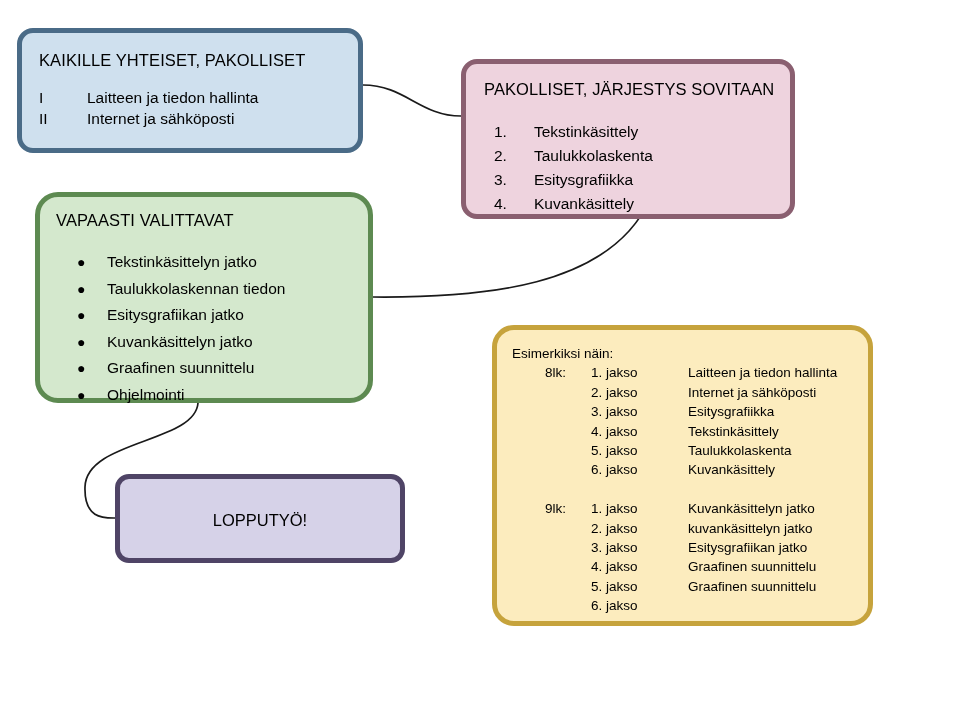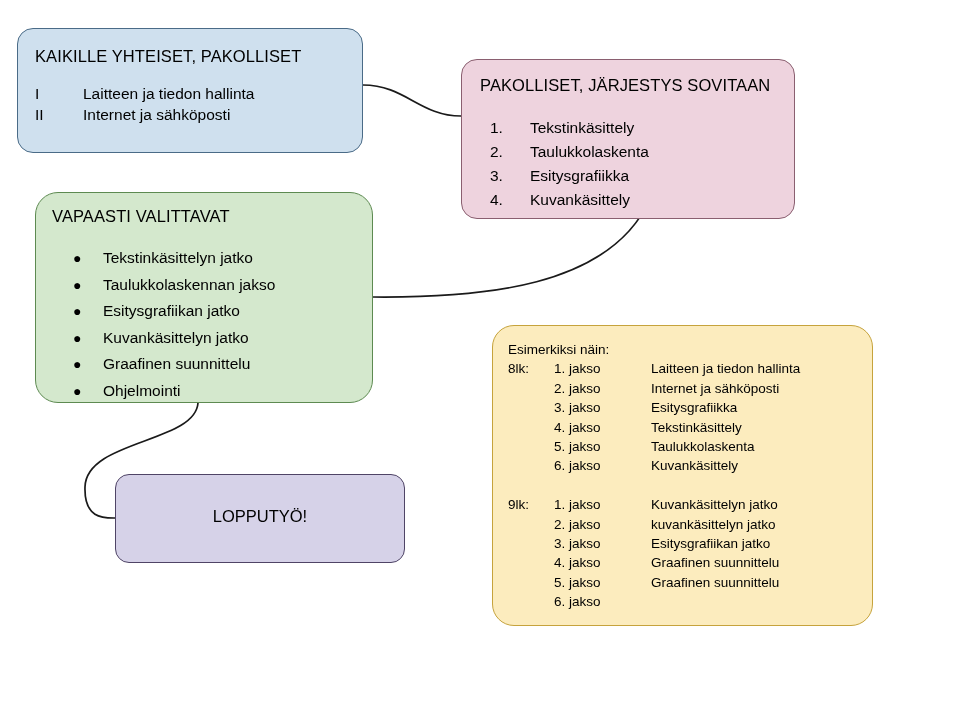--- a/index.html
+++ b/index.html
@@ -18,21 +18,21 @@
   #canvas {
     position: absolute;
     left: 0; top: 0;
     width: 960px;
     height: 720px;
   }
   .node {
     position: absolute;
     box-sizing: border-box;
     border-radius: 14px;
-    border: 1px solid #f97316;
+    border: 5px solid #f97316;
   }
   
   #node-pakolliset-yhteiset {
     left: 17px; top: 28px;
     width: 346px; height: 125px;
     background: #cfe0ee;
     border-color: #4a6b87;
     border-radius: 16px;
   }
   
@@ -118,21 +118,21 @@
   }
 
   .ex-wrap {
     position: absolute;
     left: 15px; top: 14px;
     font-size: 13.5px;
     line-height: 19.4px;
   }
   .ex-head { margin-bottom: 0px; }
   .ex-row { display: flex; }
-  .ex-row .c1 { width: 46px; flex: 0 0 46px; }
+  .ex-row .c1 { width: 46px; flex: 0 0 46px; margin-left: 33px; }
   .ex-row .c2 { width: 97px; flex: 0 0 97px; }
   .ex-row .c3 { flex: 1 1 auto; white-space: nowrap; }
   .ex-gap { height: 19.4px; }
 </style>
 </head>
 <body>
 
 <svg id="canvas" viewBox="0 0 960 720" xmlns="http://www.w3.org/2000/svg">
   <path d="M 363,85 C 405,85 420,116 461,116" fill="none" stroke="#1a1a1a" stroke-width="1.7"></path>
   <path d="M 373,297 C 480,298 610,288 650,199" fill="none" stroke="#1a1a1a" stroke-width="1.7"></path>
@@ -177,21 +177,21 @@
 
 <div class="node" id="node-vapaasti-valittavat">
   <div class="node-title">VAPAASTI VALITTAVAT</div>
   <div class="bul-list">
     <div class="bul-row">
       <span class="bl">●</span>
       <span>Tekstinkäsittelyn jatko</span>
     </div>
     <div class="bul-row">
       <span class="bl">●</span>
-      <span>Taulukkolaskennan jakso</span>
+      <span>Taulukkolaskennan tiedon</span>
     </div>
     <div class="bul-row">
       <span class="bl">●</span>
       <span>Esitysgrafiikan jatko</span>
     </div>
     <div class="bul-row">
       <span class="bl">●</span>
       <span>Kuvankäsittelyn jatko</span>
     </div>
     <div class="bul-row">

